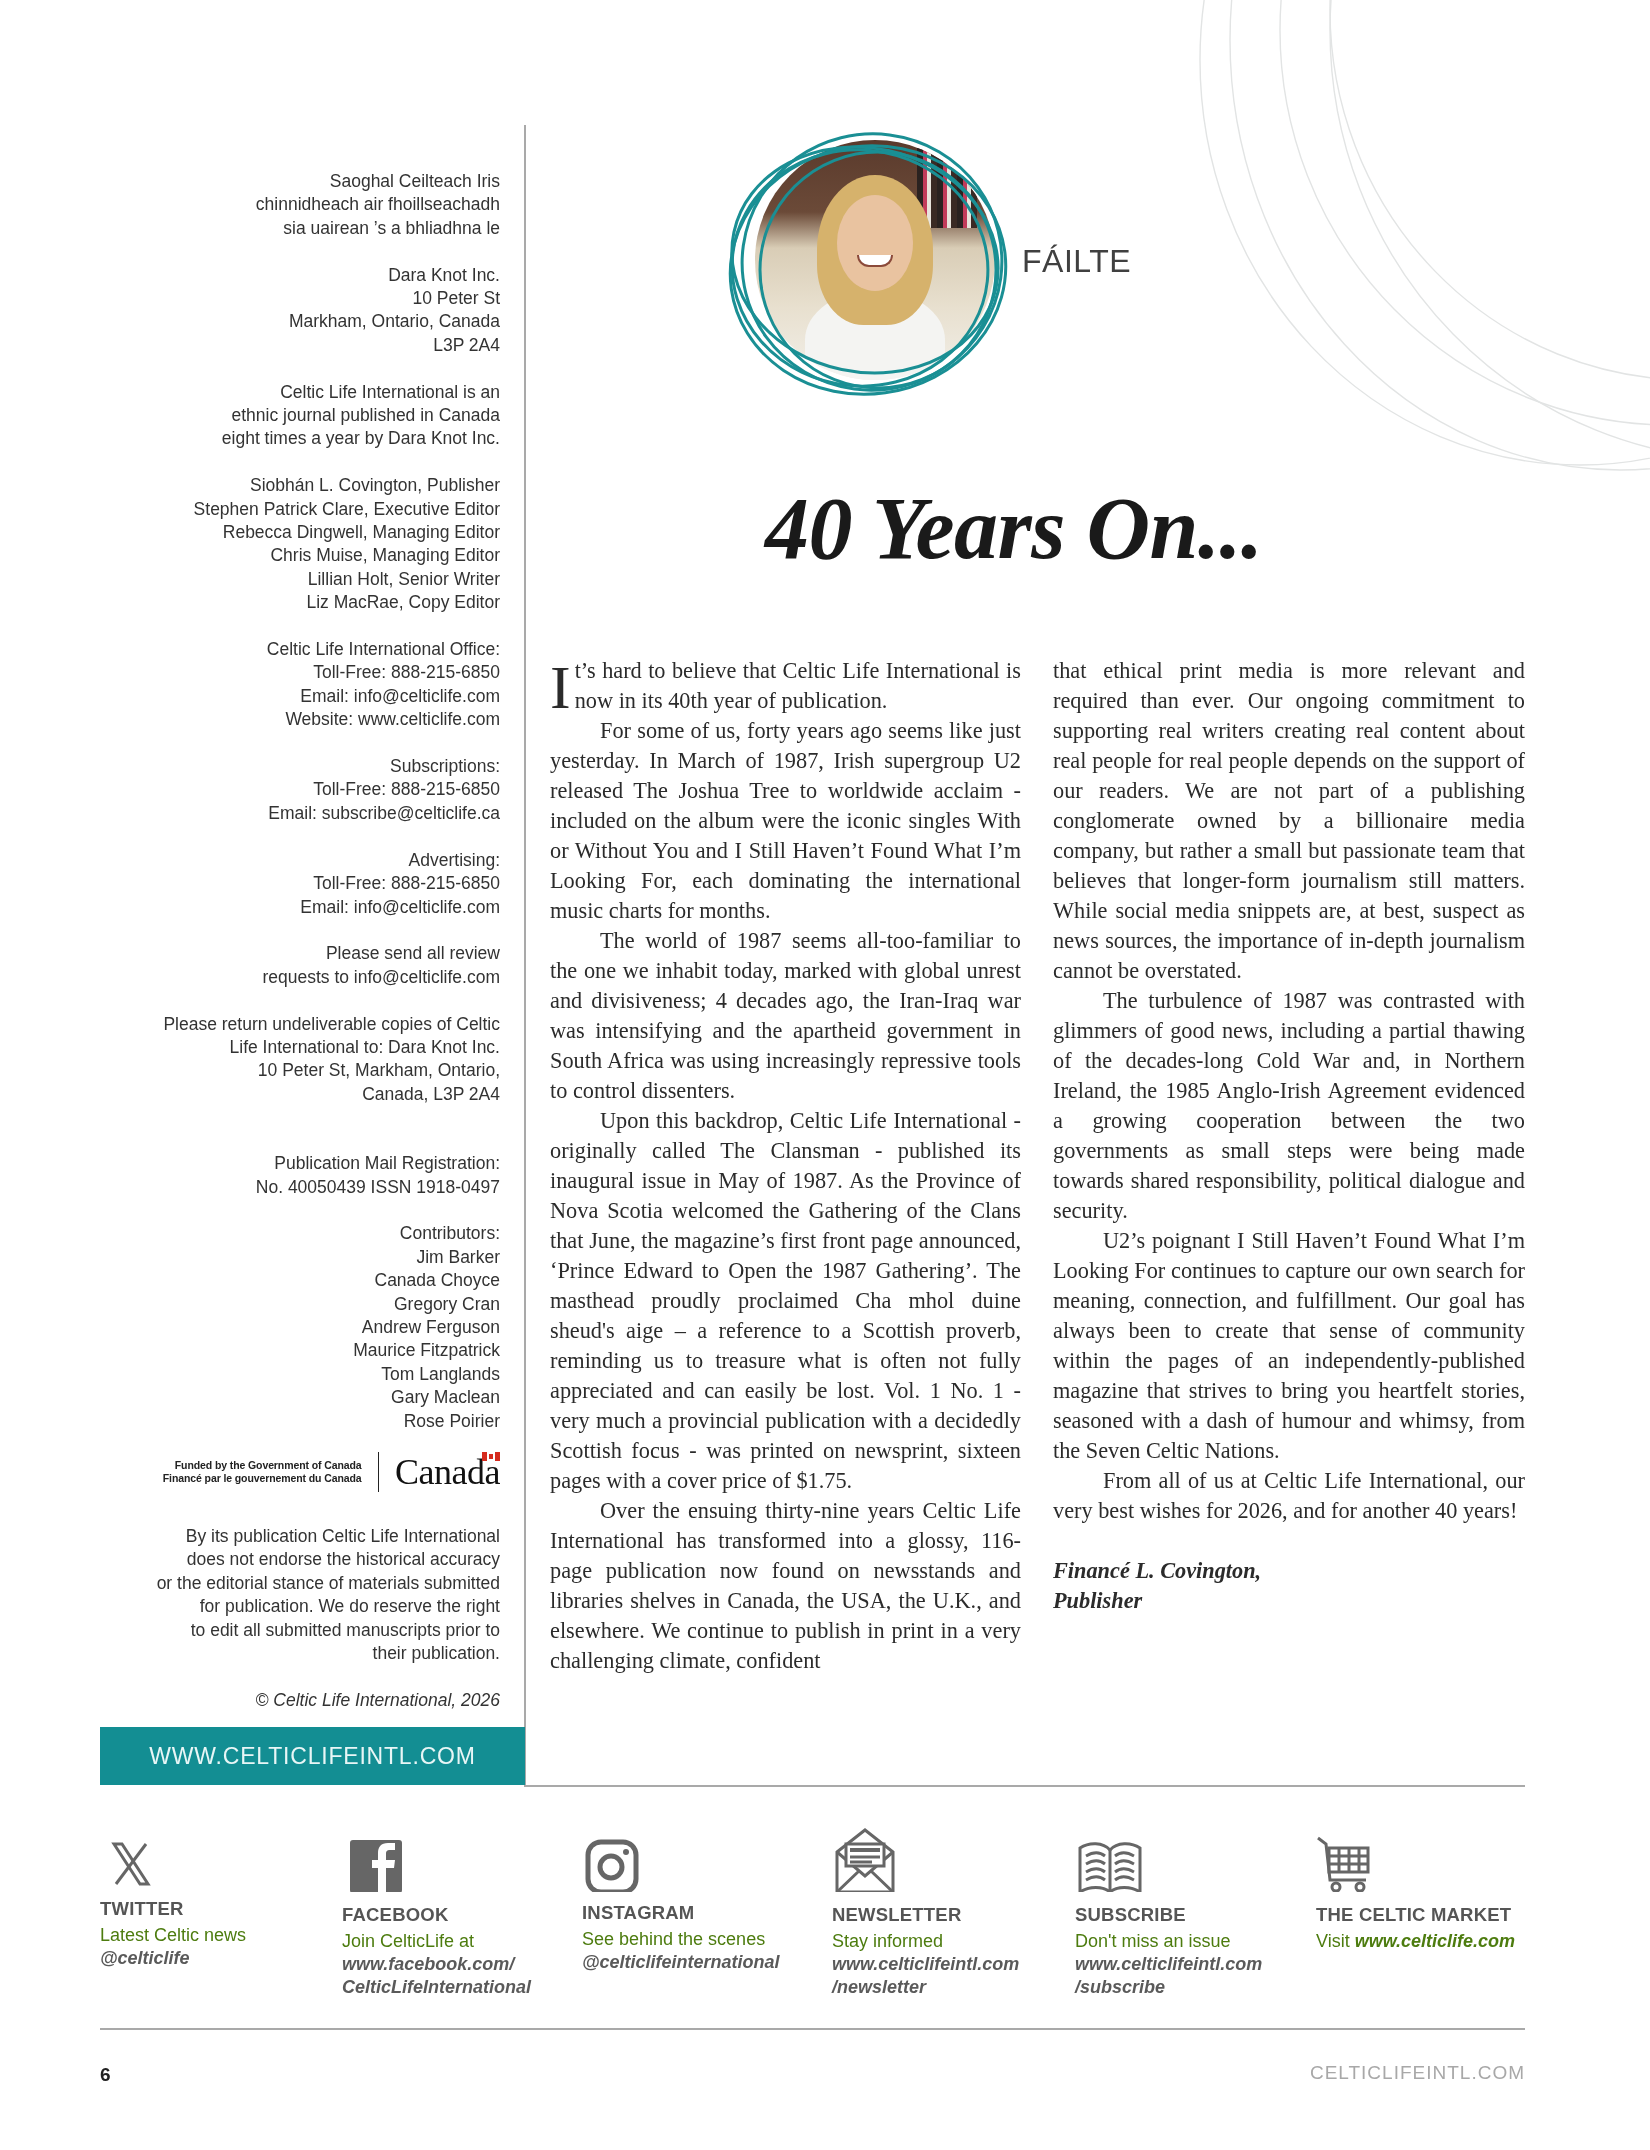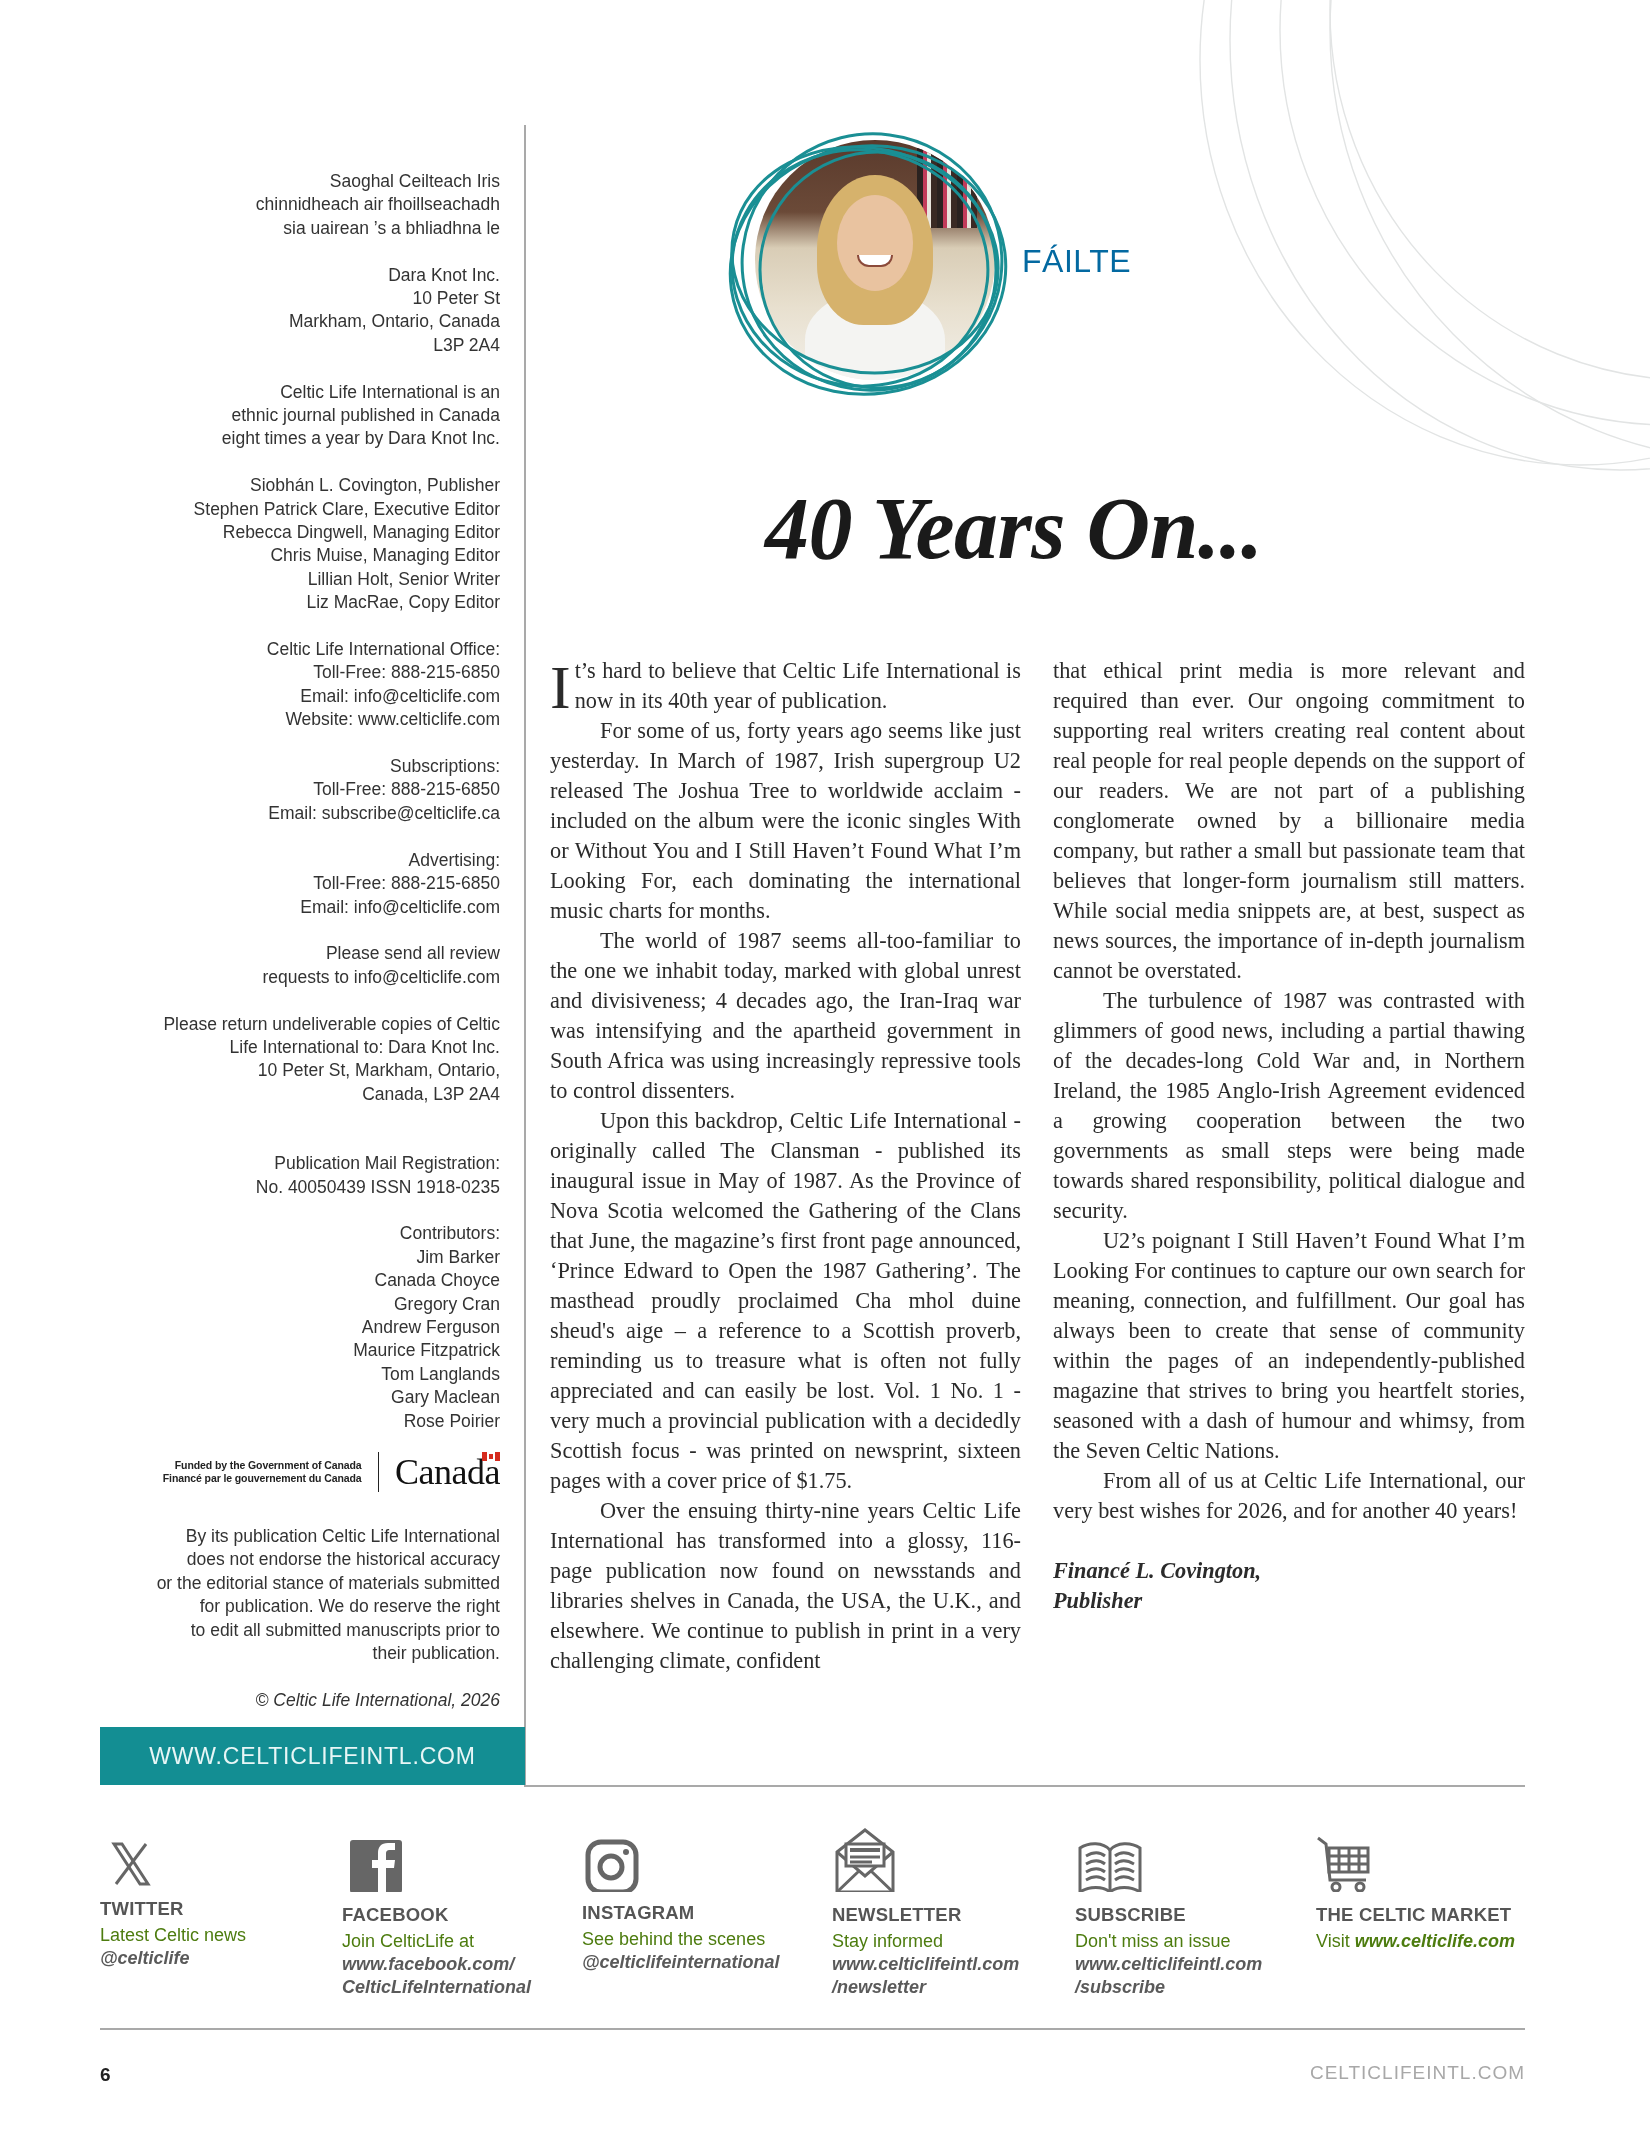--- a/index.html
+++ b/index.html
@@ -38,21 +38,21 @@
                 radial-gradient(ellipse at 50% 45%, #d8b373 0 33%, transparent 34%),
                 linear-gradient(180deg, #5a3a2c 0%, #6b4a38 30%, #d9cdb6 45%, #e8e0cf 70%, #f2efe9 100%); }
   .photo .shirt { position: absolute; left: 50px; top: 150px; width: 140px; height: 100px; background: #f4f4f2; border-radius: 50% 50% 0 0; }
   .photo .hair { position: absolute; left: 62px; top: 35px; width: 116px; height: 150px; border-radius: 50% 50% 40% 40%; background: #d6b26c; }
   .photo .face { position: absolute; left: 82px; top: 55px; width: 76px; height: 96px; border-radius: 50%; background: #e9c3a0; }
   .photo .smile { position: absolute; left: 102px; top: 115px; width: 36px; height: 12px; border-radius: 0 0 18px 18px; background: #fff; border: 2px solid #8b4a3a; border-top: none; }
   .photo .books { position: absolute; right: 18px; top: 8px; width: 60px; height: 80px;
     background: repeating-linear-gradient(90deg, #2a2220 0 6px, #c23b5a 6px 10px, #e9e4dc 10px 14px, #3a2a24 14px 20px); }
   .rings { position: absolute; left: 0; top: 0; width: 290px; height: 280px; }
 
-  .section-label { position: absolute; left: 1022px; top: 243px; font-size: 32px; color: #0369a1; letter-spacing: 0.5px; }
+  .section-label { position: absolute; left: 1022px; top: 243px; font-size: 32px; color: #404040; letter-spacing: 0.5px; }
 
   .title { position: absolute; left: 765px; top: 478px; font-family: "Liberation Serif", serif; font-style: italic; font-weight: bold;
     font-size: 88px; color: #1a1a1a; letter-spacing: -0.5px; white-space: nowrap; }
 
   
   .col { position: absolute; top: 656px; font-family: "Liberation Serif", serif; font-size: 22.3px; line-height: 30px; color: #2b2b2b;
     text-align: justify; hyphens: manual; }
   .col1 { left: 550px; width: 471px; }
   .col2 { left: 1053px; width: 472px; }
   .col p { text-indent: 50px; }
@@ -130,21 +130,21 @@
     <span class="line">requests to info@celticlife.com</span>
   </div>
   <div class="block" style="margin-bottom: 46px;">
     <span class="line">Please return undeliverable copies of Celtic</span>
     <span class="line">Life International to: Dara Knot Inc.</span>
     <span class="line">10 Peter St, Markham, Ontario,</span>
     <span class="line">Canada, L3P 2A4</span>
   </div>
   <div class="block">
     <span class="line">Publication Mail Registration:</span>
-    <span class="line">No. 40050439  ISSN 1918-0235</span>
+    <span class="line">No. 40050439  ISSN 1918-0497</span>
   </div>
   <div class="block">
     <span class="line">Contributors:</span>
     <span class="line">Jim Barker</span>
     <span class="line">Canada Choyce</span>
     <span class="line">Gregory Cran</span>
     <span class="line">Andrew Ferguson</span>
     <span class="line">Maurice Fitzpatrick</span>
     <span class="line">Tom Langlands</span>
     <span class="line">Gary Maclean</span>

